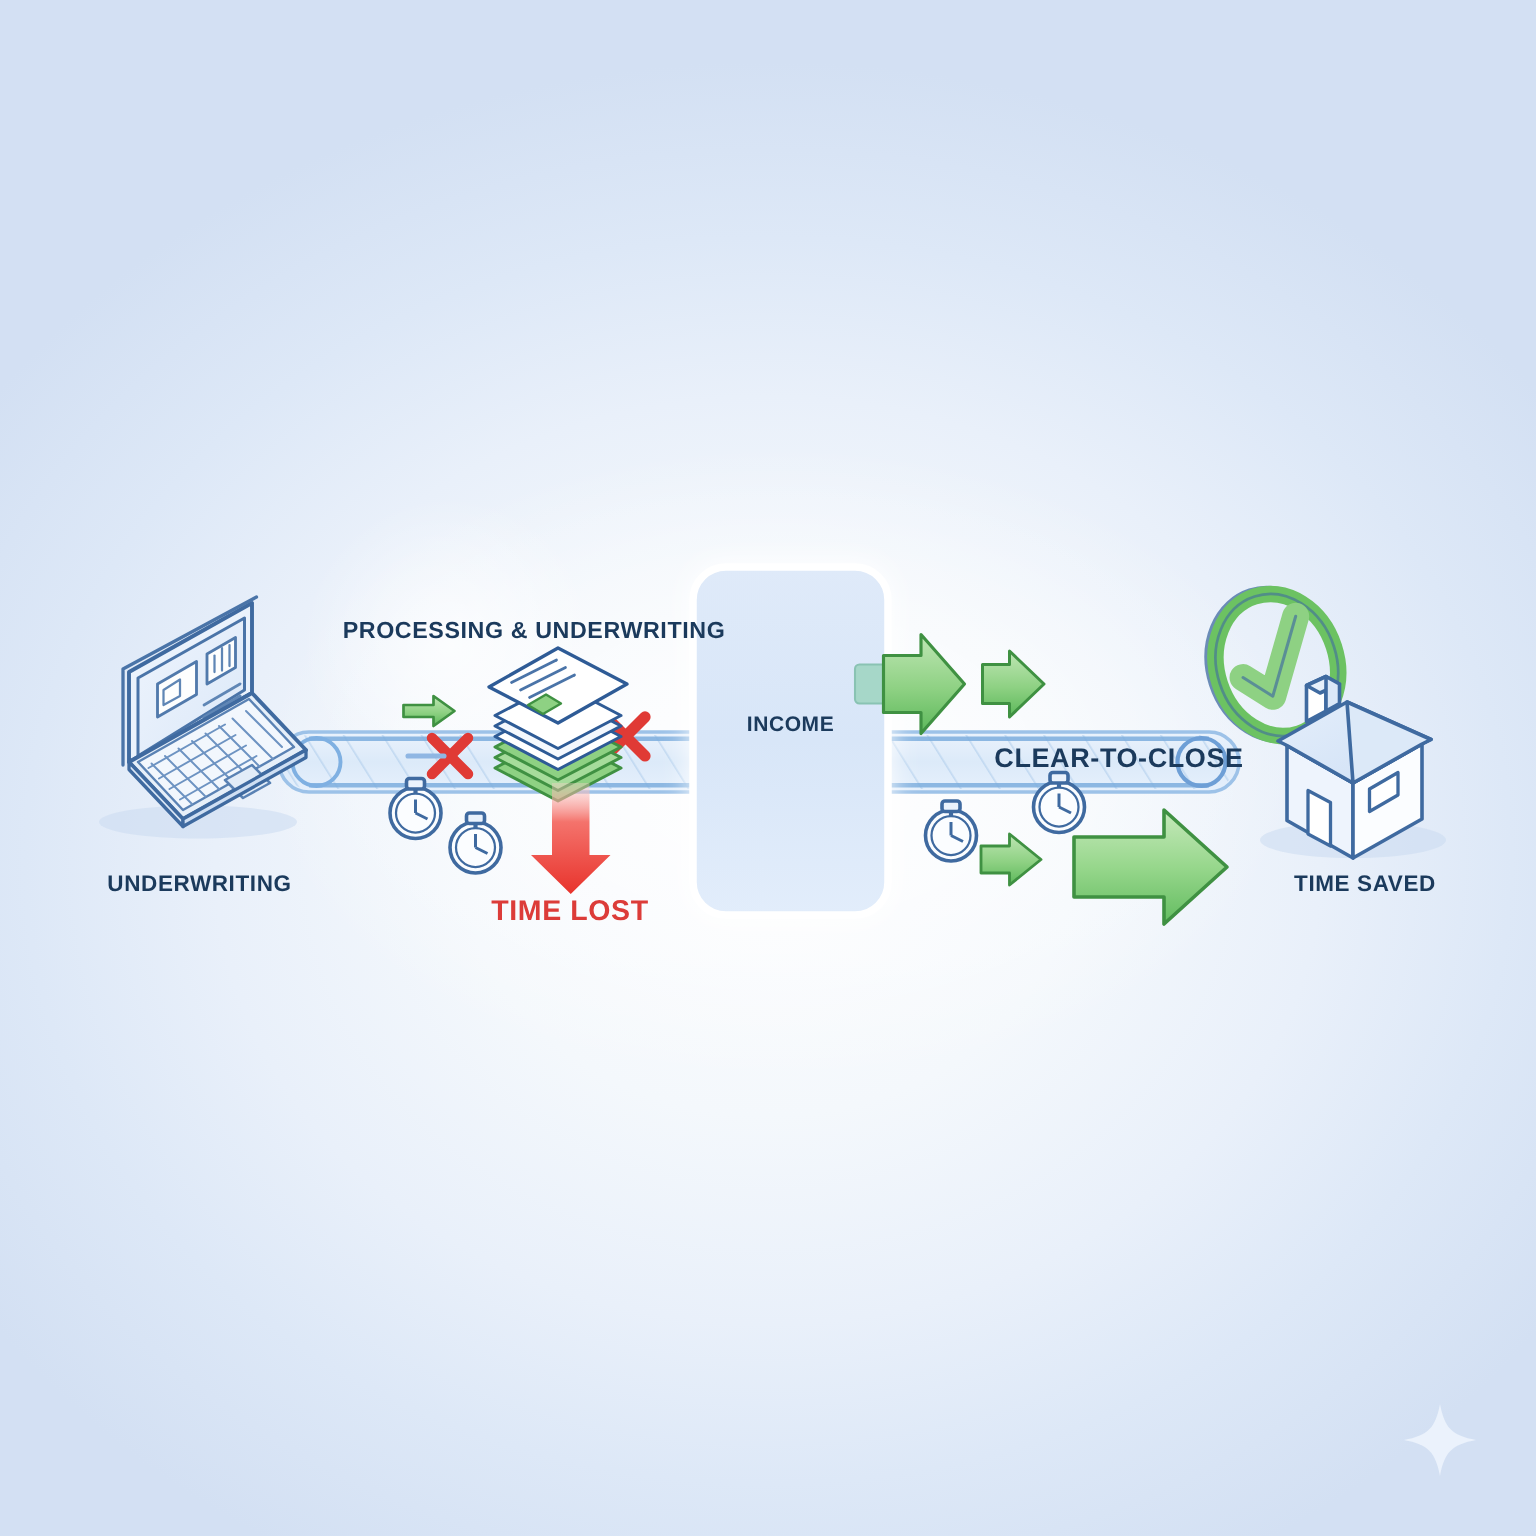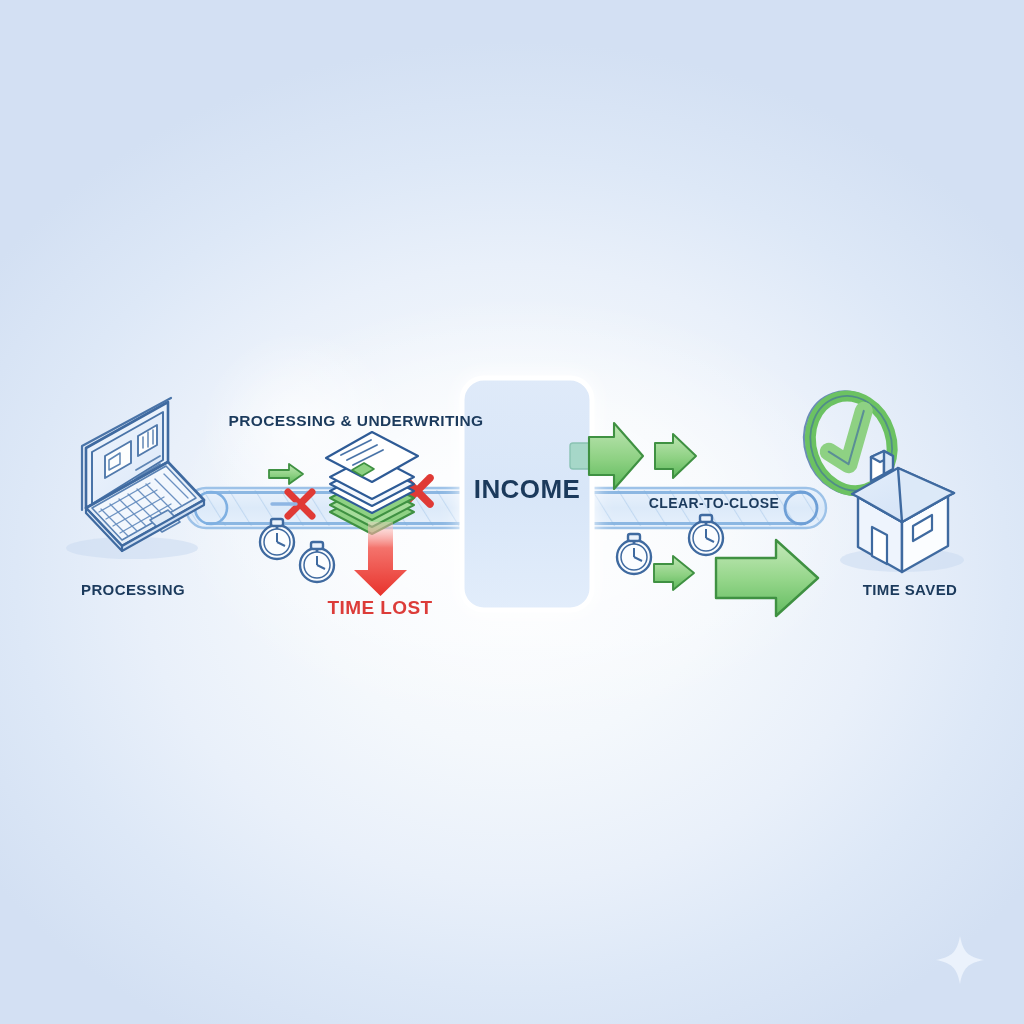--- a/index.html
+++ b/index.html
@@ -32,23 +32,23 @@
     font-weight:bold;
     letter-spacing:.4px;
     white-space:nowrap;
     color:#1b3a5c;
     text-align:center;
     line-height:1.18;
   }
   #label-application{ left:0;  top:581px; width:266px; font-size:15px; }
   #label-time-saved{  left:792px; top:581px; width:236px; font-size:15px; }
   #label-processing{  left:196px; top:412px; width:320px; font-size:15.5px; }
-  #label-clear{       left:604px; top:495px; width:220px; font-size:14px;text-align:center; }
+  #label-clear{       left:636px; top:495px; width:220px; font-size:18px;text-align:center; }
   #label-time-lost{   left:300px; top:597px; width:160px; font-size:19px; color:#dc3c39; }
-  #label-income{      left:432px; top:474px; width:190px; font-size:26px; }
+  #label-income{      left:432px; top:474px; width:190px; font-size:14px; }
   .sparkle{position:absolute;right:38px;bottom:38px;width:52px;height:52px;opacity:.92;}
 </style>
 </head>
 <body>
 
 <div id="stage">
 
   <div class="bloom" id="bloom-main"></div>
   <div class="bloom" id="bloom-left"></div>
 
@@ -283,21 +283,21 @@
       <path d="M871 457 L884 451 L893 456 L880 462 Z" fill="#e7f0fb"></path>
       <path d="M884 474 L884 451 L893 456 L893 469 Z" fill="#dbe8f8"></path>
 
       <path d="M872 527 L872 556 L887 564 L887 535 Z" fill="#ffffff" stroke-width="2.2"></path>
 
       <path d="M913 541 L913 526 L932 515 L932 530 Z" fill="#ffffff" stroke-width="2.2"></path>
     </g>
 
   </svg>
 
-  <div class="lbl" id="label-application">PROCESSING</div>
+  <div class="lbl" id="label-application">UNDERWRITING</div>
 
   <div class="lbl" id="label-processing">PROCESSING &amp; UNDERWRITING</div>
 
   <div class="lbl" id="label-income">
     <div>INCOME</div>
   </div>
 
   <div class="lbl" id="label-clear">CLEAR-TO-CLOSE</div>
 
   <div class="lbl" id="label-time-lost">TIME LOST</div>

